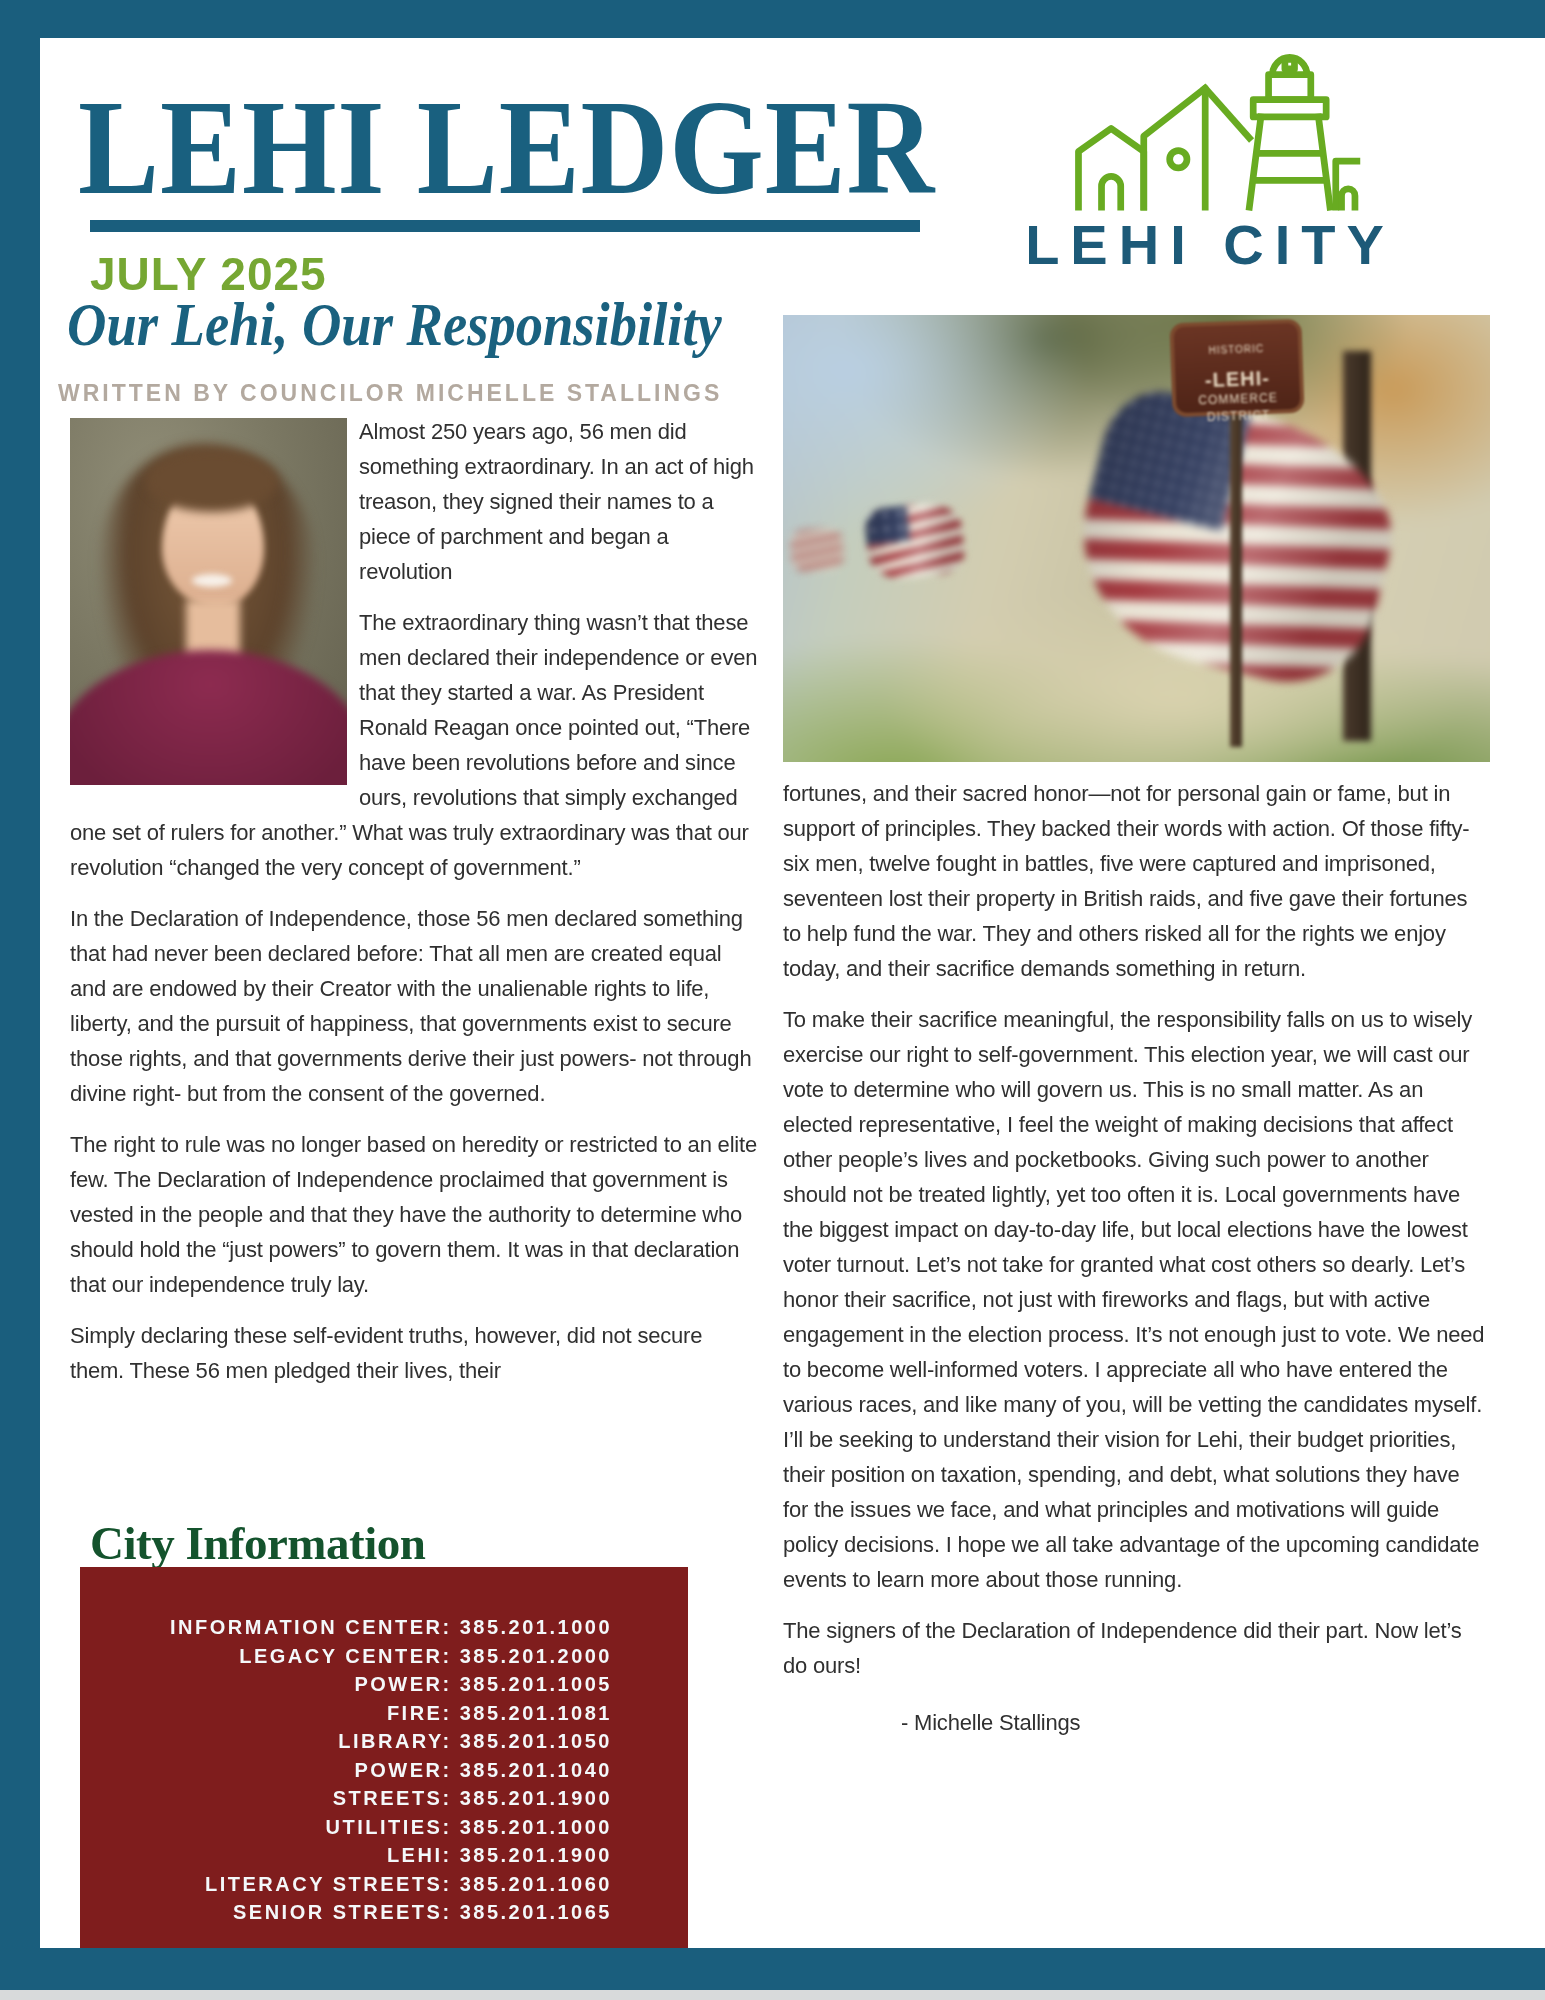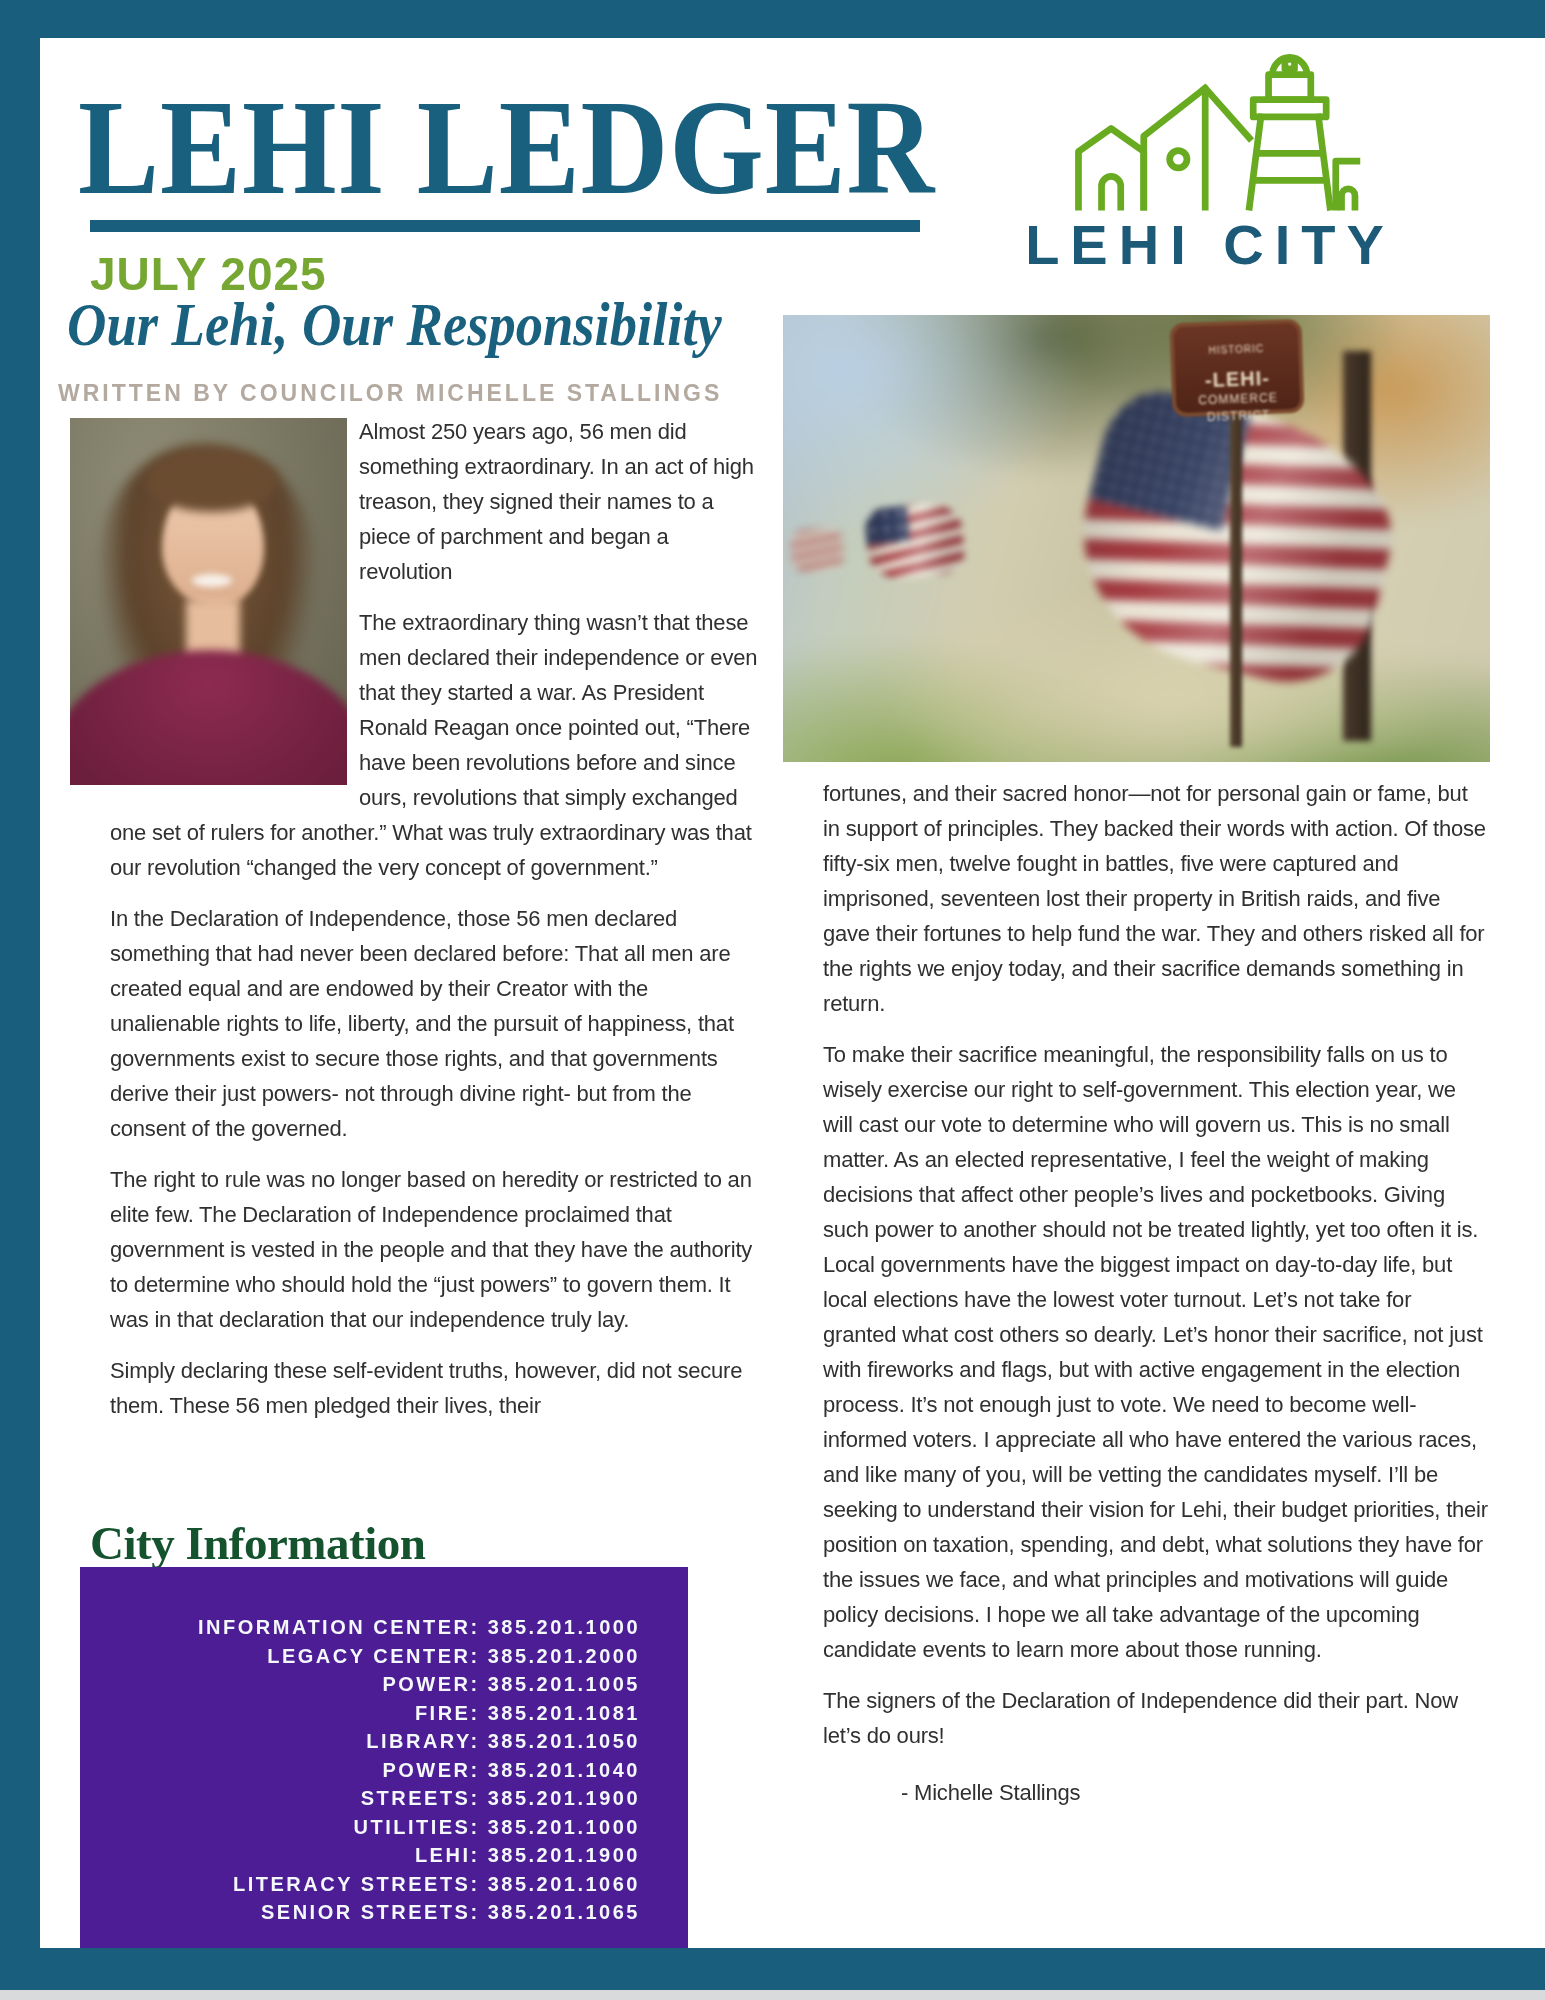--- a/index.html
+++ b/index.html
@@ -16,21 +16,21 @@
   .logo{position:absolute;left:960px;top:6px;width:420px;text-align:center;}
   .logo svg{display:block;margin:0 auto;}
   .logo-wordmark{font-size:56px;font-weight:bold;color:#1d5a78;letter-spacing:11px;margin-top:0px;white-space:nowrap;}
 
   
   .article-title{position:absolute;left:27px;top:252px;font-family:"Liberation Serif",serif;font-style:italic;font-weight:bold;font-size:62px;line-height:1.1;color:#1a617f;transform:scaleX(0.88);transform-origin:left top;white-space:nowrap;}
   .article-byline{position:absolute;left:18px;top:342px;font-size:23px;font-weight:bold;color:#b3a99f;letter-spacing:3px;white-space:nowrap;}
 
   
   .col{position:absolute;font-size:22px;line-height:35px;color:#303030;letter-spacing:-0.2px;}
-  .col p{margin:0 0 16px 0;padding-left:40px;}
+  .col p{margin:0 0 16px 0;}
   .col-left{left:30px;top:376px;width:692px;}
   .col-right{left:743px;top:277px;width:707px;}
   .signature{margin-top:22px;margin-left:118px;}
 
   
   .portrait{float:left;width:277px;height:367px;margin:4px 12px 10px 0;position:relative;overflow:hidden;background:radial-gradient(ellipse at 30% 20%,#908d77 0%,#7b7863 45%,#63604e 100%);}
   .portrait *{position:absolute;}
   .p-hair{left:28px;top:26px;width:218px;height:306px;background:radial-gradient(ellipse at 50% 35%,#7a5a3a 0%,#5d432c 52%,rgba(93,67,44,0) 72%);border-radius:48% 52% 45% 55%/40% 40% 60% 60%;filter:blur(6px);}
   .p-bangs{left:76px;top:32px;width:132px;height:62px;background:#6a4c31;border-radius:50%;filter:blur(5px);}
   .p-face{left:92px;top:58px;width:102px;height:132px;background:linear-gradient(180deg,#f0cdb0,#dcae8e);border-radius:50% 50% 46% 54%/55% 55% 45% 45%;filter:blur(3px);}
@@ -58,21 +58,21 @@
   .pf-sign .s3,.pf-sign .s4{font-size:12px;line-height:1.4;}
   .flag{position:absolute;filter:blur(4px);}
   .flag .canton{position:absolute;left:0;top:0;width:45%;height:48%;background:#333e5f;background-image:radial-gradient(#c9cede 1.6px,rgba(0,0,0,0) 1.8px);background-size:14px 14px;}
   .flag .fold{position:absolute;left:0;top:0;right:0;bottom:0;background:linear-gradient(100deg,rgba(0,0,0,.18),rgba(0,0,0,0) 30%,rgba(255,255,255,.25) 55%,rgba(0,0,0,.12) 80%);}
   .flag-big{left:300px;top:98px;width:305px;height:255px;transform:rotate(14deg);border-radius:18% 55% 30% 45%/25% 40% 35% 50%;background:repeating-linear-gradient(168deg,#a63c42 0 20px,#e9e3d4 20px 40px);overflow:hidden;}
   .flag-small{left:84px;top:190px;width:96px;height:72px;transform:rotate(-6deg);border-radius:20% 40% 25% 35%/30% 35% 30% 40%;background:repeating-linear-gradient(172deg,#a63c42 0 8px,#e9e3d4 8px 16px);overflow:hidden;filter:blur(3.5px);}
   .flag-far{left:8px;top:214px;width:52px;height:42px;transform:rotate(-4deg);border-radius:30%;background:repeating-linear-gradient(172deg,#b05a58 0 6px,#ddd8c8 6px 12px);overflow:hidden;filter:blur(4px);opacity:.8;}
 
   
   .city-heading{position:absolute;left:50px;top:1478px;font-family:"Liberation Serif",serif;font-weight:bold;font-size:47px;color:#14532d;letter-spacing:-0.5px;}
-  .city-box{position:absolute;left:40px;top:1529px;width:608px;height:381px;background:#4c1d95;box-sizing:border-box;padding:46px 48px 0 20px;}
+  .city-box{position:absolute;left:40px;top:1529px;width:608px;height:381px;background:#7f1d1d;box-sizing:border-box;padding:46px 76px 0 20px;}
   .city-line{font-size:20px;font-weight:bold;color:#f4f8fa;letter-spacing:2.5px;line-height:28.5px;text-align:right;white-space:nowrap;}
 </style>
 </head>
 <body>
 
 <div class="frame"></div>
 
 <div class="content">
 
   <div class="masthead-title">LEHI LEDGER</div>

